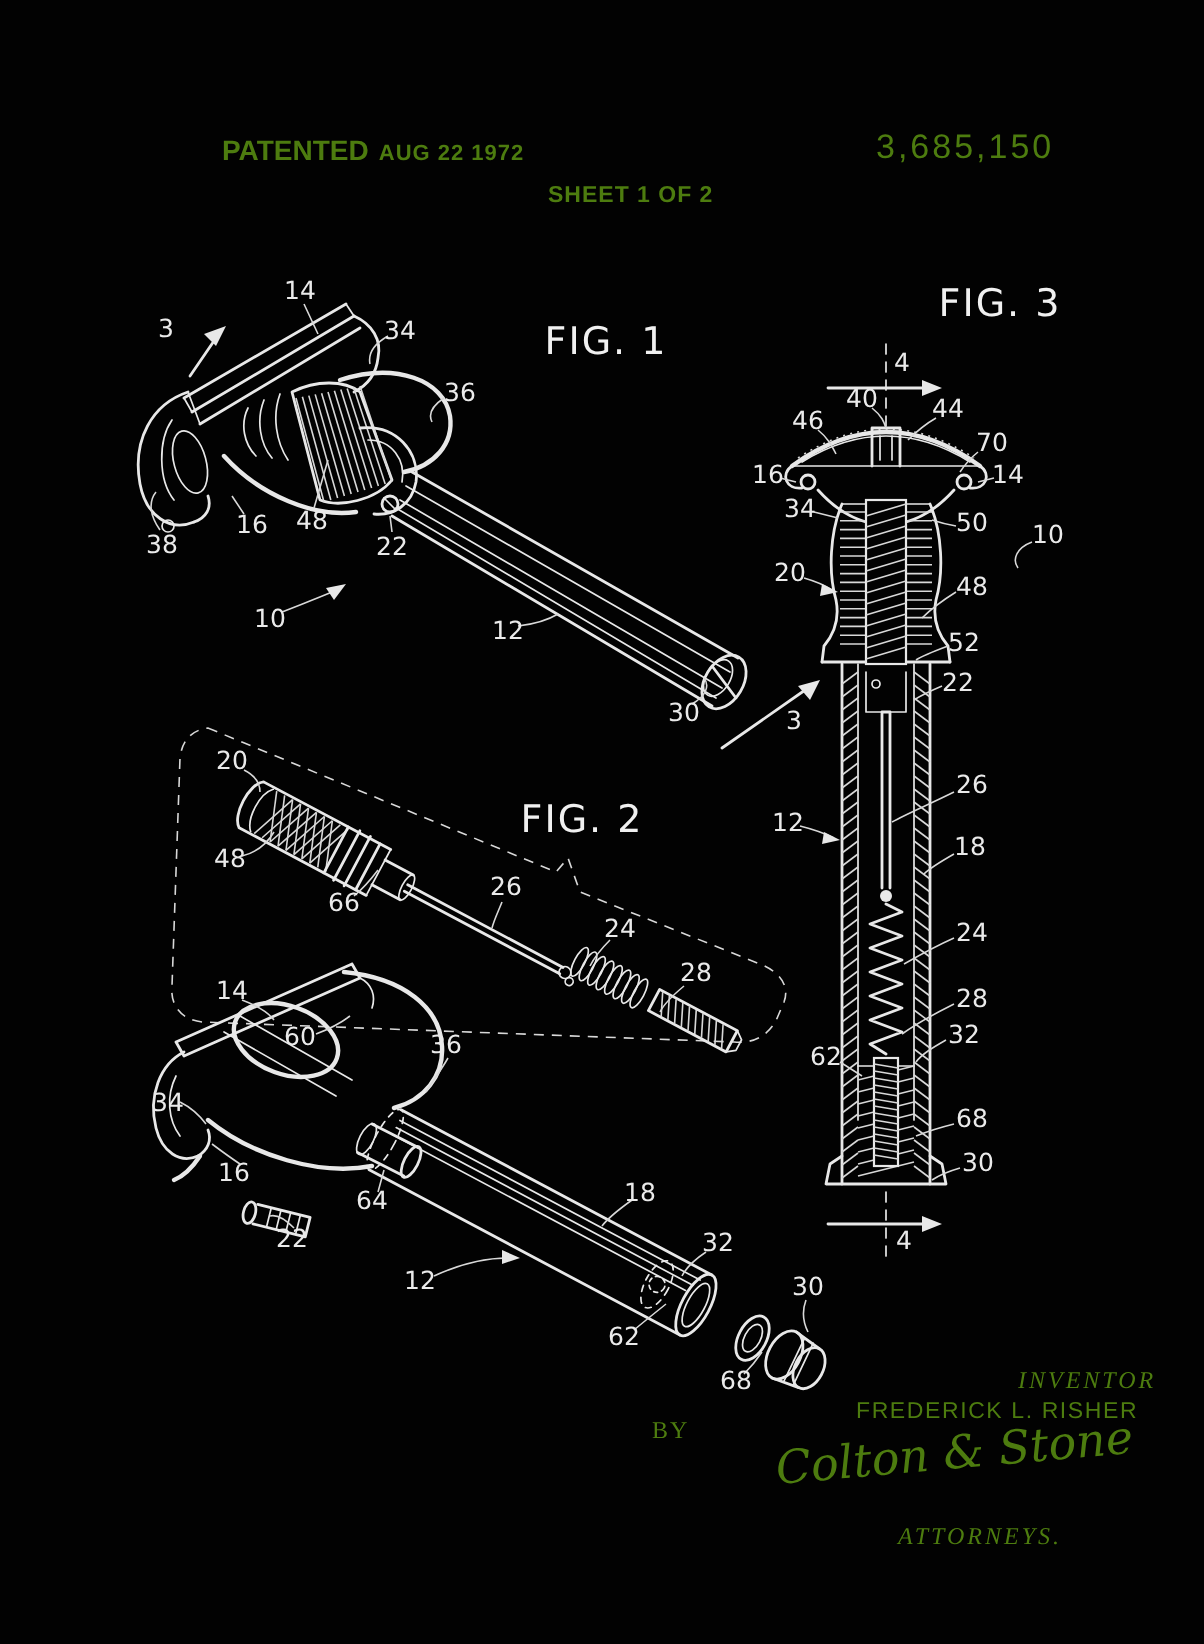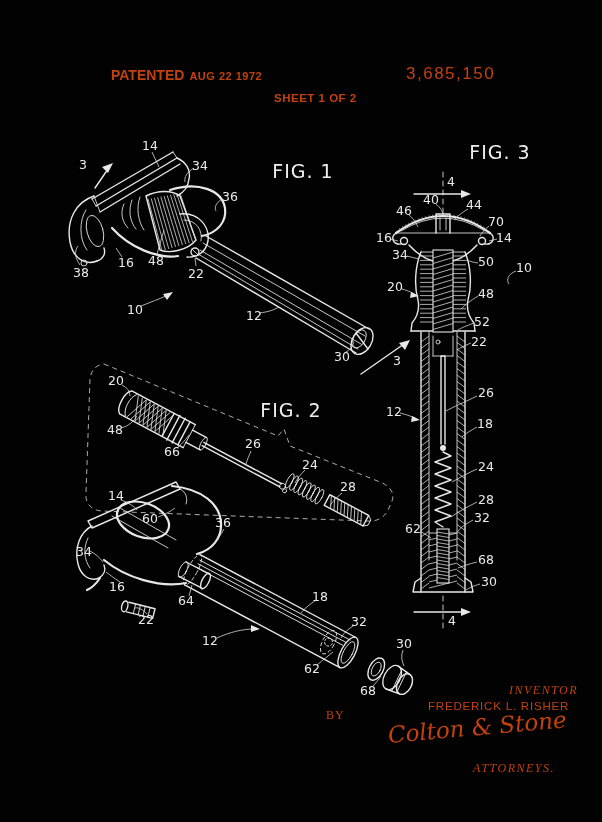--- a/index.html
+++ b/index.html
@@ -1,17 +1,17 @@
 <!DOCTYPE html>
 <html><head>
 <meta charset="utf-8">
 <style>
   html,body{margin:0;padding:0;background:#111;}
   .poster{position:relative;width:602px;height:822px;background:#020202;overflow:hidden;
-          font-family:"Liberation Sans",sans-serif;color:#c2410c;}
+          font-family:"Liberation Sans",sans-serif;color:#4d7c0f;}
   .abs{position:absolute;white-space:nowrap;}
   .patented{font-weight:bold;font-size:14px;letter-spacing:0px;}
   .patdate{font-weight:bold;font-size:11px;letter-spacing:.5px;}
   .patnum{font-size:17px;letter-spacing:1.5px;}
   .sheet{font-weight:bold;font-size:11.5px;letter-spacing:.5px;}
   .inventor{font-family:"Liberation Serif",serif;font-style:italic;font-size:12px;letter-spacing:1.5px;}
   .invname{font-size:11.5px;letter-spacing:.8px;}
   .by{font-family:"Liberation Serif",serif;font-size:12px;letter-spacing:1px;}
   .attorneys{font-family:"Liberation Serif",serif;font-style:italic;font-size:12px;letter-spacing:1.5px;}
   .sig{font-family:"DejaVu Serif",serif;font-style:italic;font-size:23px;transform:rotate(-5deg);transform-origin:left center;}
@@ -30,21 +30,21 @@
 </style>
 </head>
 <body>
 
 <div class="poster">
 
   <div class="abs" style="left:111px;top:67px;display:flex;align-items:baseline;gap:5px;">
     <span class="patented">PATENTED</span>
     <span class="patdate">AUG 22 1972</span>
   </div>
-  <div class="abs patnum" style="left:406px;top:64px;">3,685,150</div>
+  <div class="abs patnum" style="left:438px;top:64px;">3,685,150</div>
   <div class="abs sheet" style="left:274px;top:92px;text-align:center;">SHEET 1 OF 2</div>
 
   <svg class="draw" width="602" height="822" viewBox="0 0 602 822">
 
     <g>
 
       <path class="ink" d="M95,188 L108,169"></path>
       <path class="fillink" d="M113,163 L102,167 L108,173 Z"></path>
 
       <path class="ink" d="M92,199 L173,152 M96,206 L177,158 M100,212 L180,164"></path>
@@ -464,14 +464,14 @@
         <text x="486" y="560" class="plbl">68</text>
         <text x="489" y="582" class="plbl">30</text>
         <text x="452" y="621" class="plbl">4</text>
       </g>
   </svg>
 
   <div class="abs inventor" style="left:477px;top:683px;margin-left:32px;">INVENTOR</div>
   <div class="abs invname" style="left:428px;top:700px;">FREDERICK L. RISHER</div>
   <div class="abs by" style="left:326px;top:708px;">BY</div>
   <div class="abs sig" style="left:388px;top:722px;">Colton &amp; Stone</div>
-  <div class="abs attorneys" style="left:473px;top:761px;">ATTORNEYS.</div>
+  <div class="abs attorneys" style="left:449px;top:761px;">ATTORNEYS.</div>
 </div>
 
 </body></html>

